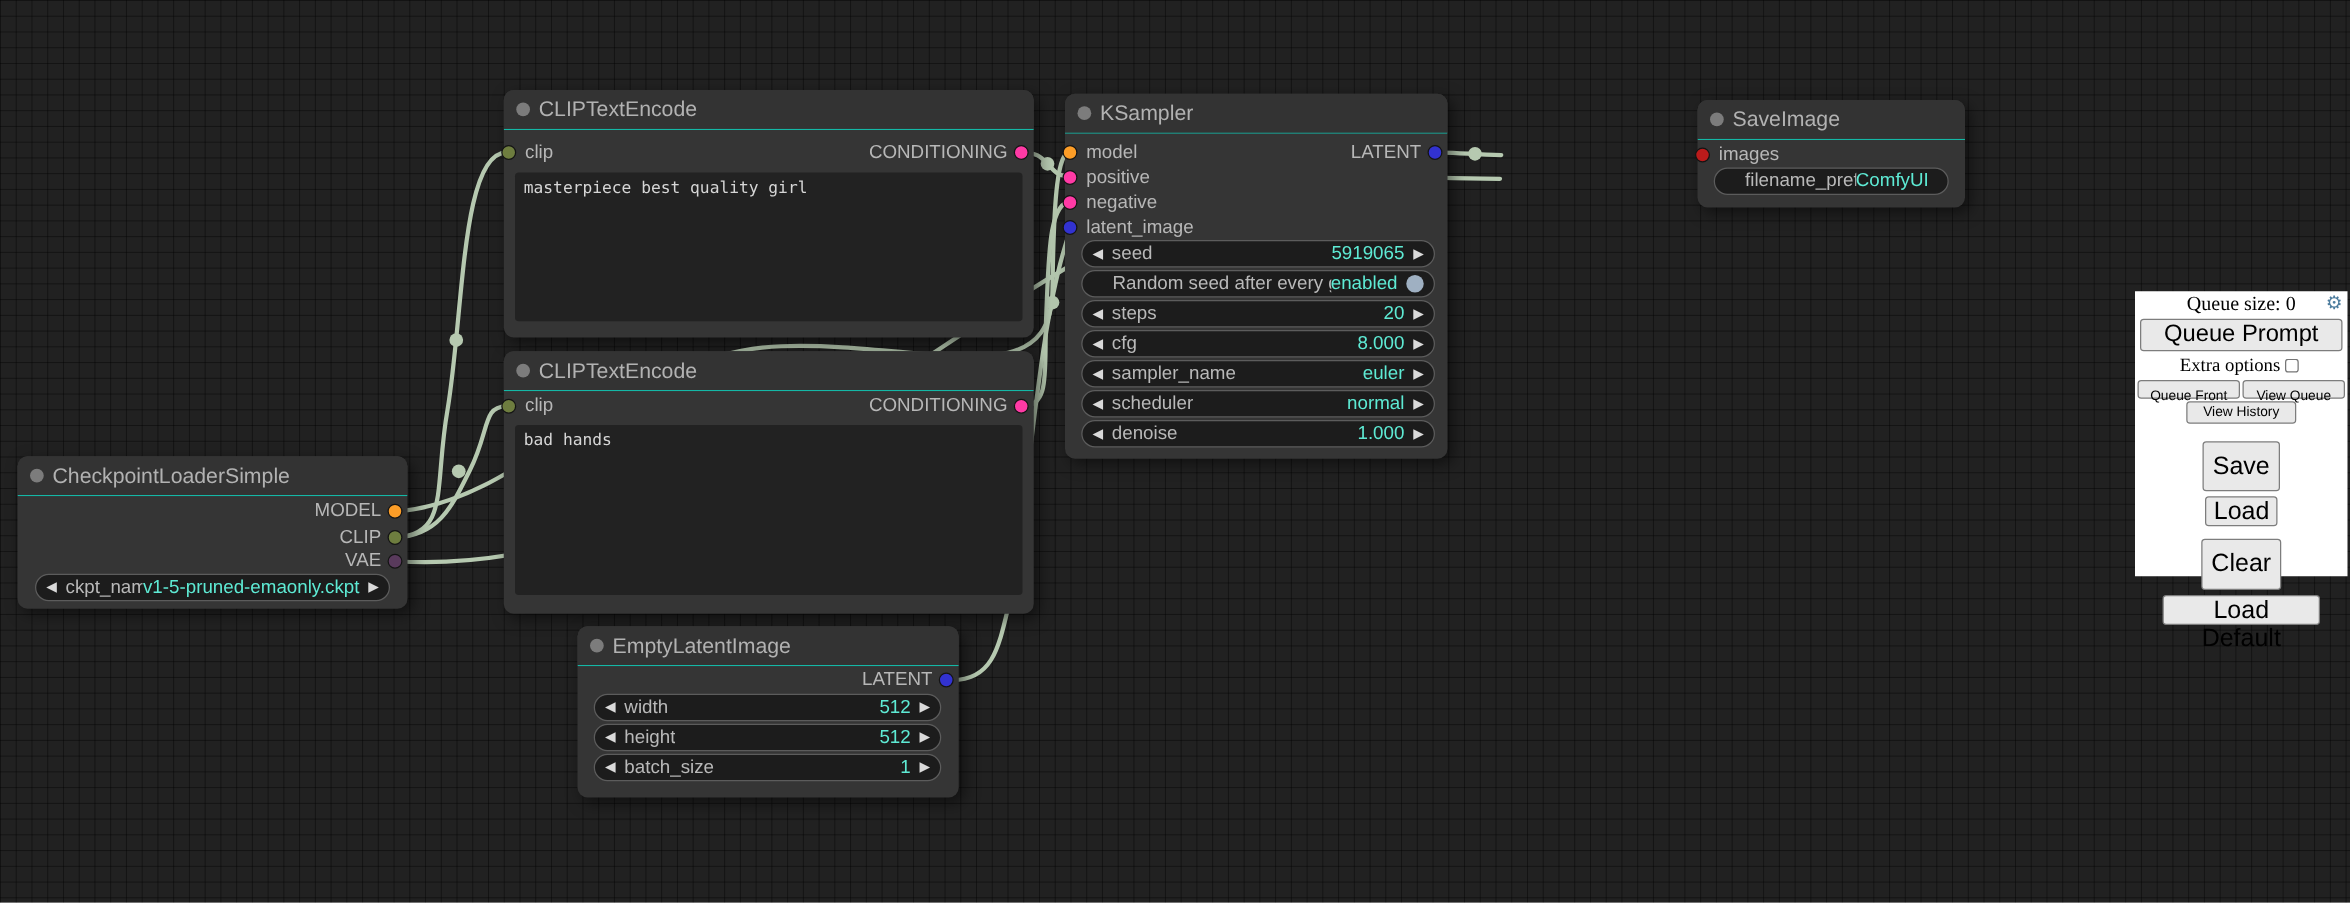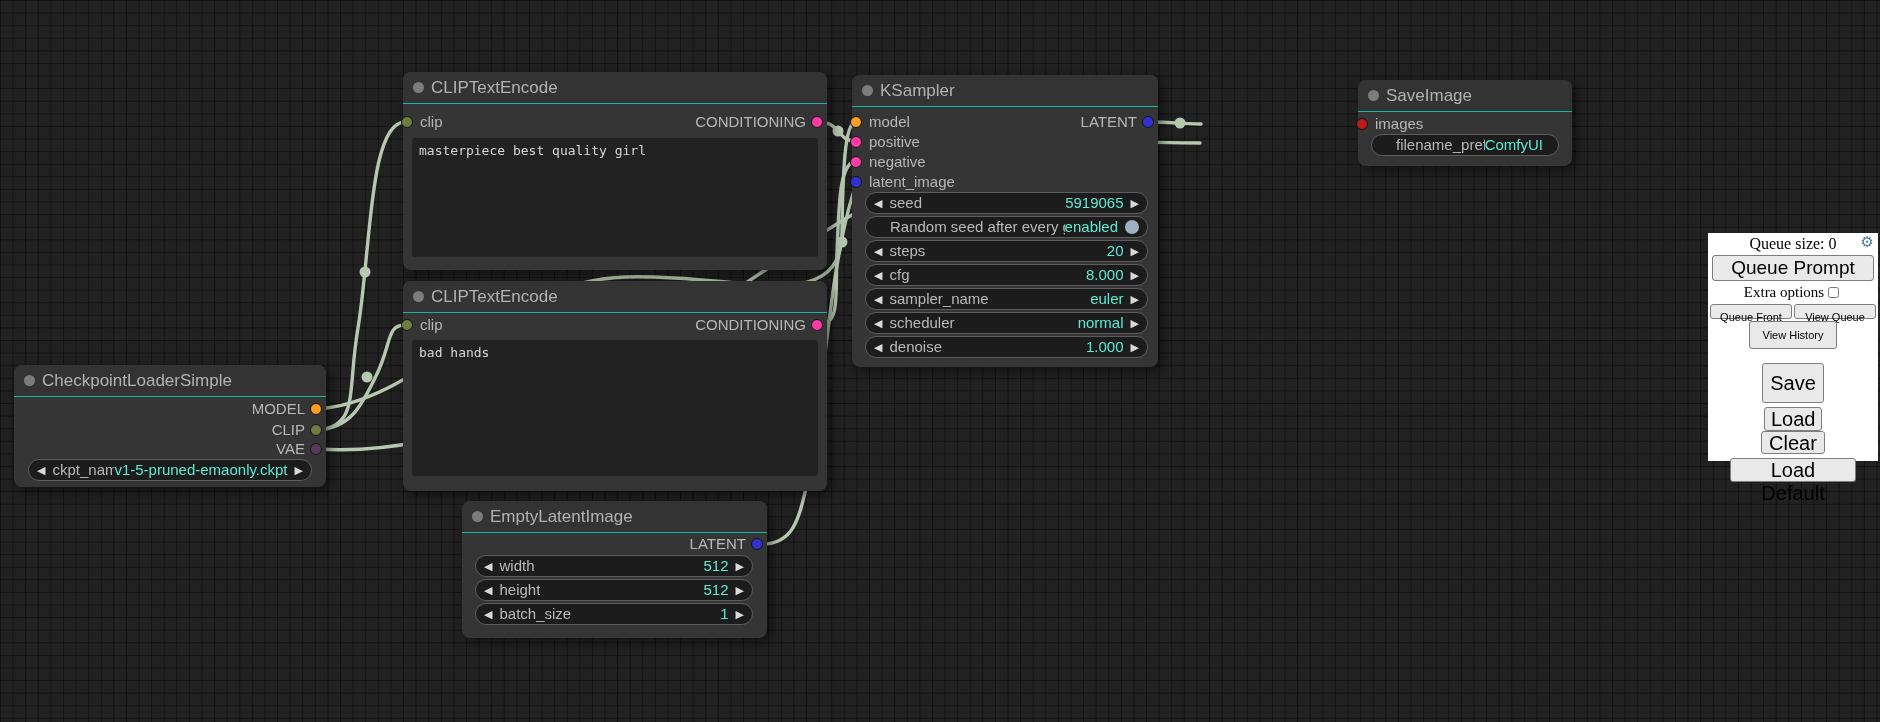--- a/index.html
+++ b/index.html
@@ -58,25 +58,25 @@
   .mbtn{
     font-family:"Liberation Sans",sans-serif;background:#e9e9e9;
     border:1px solid #7d7d7d;border-radius:3px;color:#000;display:block;
     box-sizing:border-box;cursor:pointer;
   }
   .qprompt{width:162px;height:26px;margin:2px auto 3px auto;font-size:19px;}
   .extra{font-size:15px;height:19px;}
   .extra input{width:11px;height:11px;vertical-align:-1px;margin-left:4px;}
   .smallrow{display:flex;gap:2px;margin:1px 2px 0 2px;}
   .smallrow .mbtn{flex:1;height:15px;font-size:11px;line-height:12px;padding:6px;}
-  .vhist{width:88px;height:28px;font-size:11px;line-height:11px;margin:2px auto 0 auto;padding:0;}
+  .vhist{width:88px;height:18px;font-size:11px;line-height:11px;margin:2px auto 0 auto;padding:0;}
   .big{font-size:20px;padding:0 6px;}
   .bsave{width:62px;height:40px;margin:14px auto 0 auto;}
   .bload{width:58px;height:24px;margin:4px auto 0 auto;}
-  .bclear{width:64px;height:23px;margin:0 auto 0 auto;}
+  .bclear{width:64px;height:41px;margin:10px auto 0 auto;}
   .bdefault{width:126px;height:24px;margin:4px auto 0 auto;}
 </style>
 </head>
 <body>
 
 <div id="canvas">
 
   <svg class="wires" width="1880" height="722">
     <g fill="none" stroke-width="3.4" stroke-linecap="round" style="stroke: rgb(182, 201, 176);">
       <path d="M 317 430 C 360 427 347 390 358 328 C 371 250 369 122 405 122"></path>

